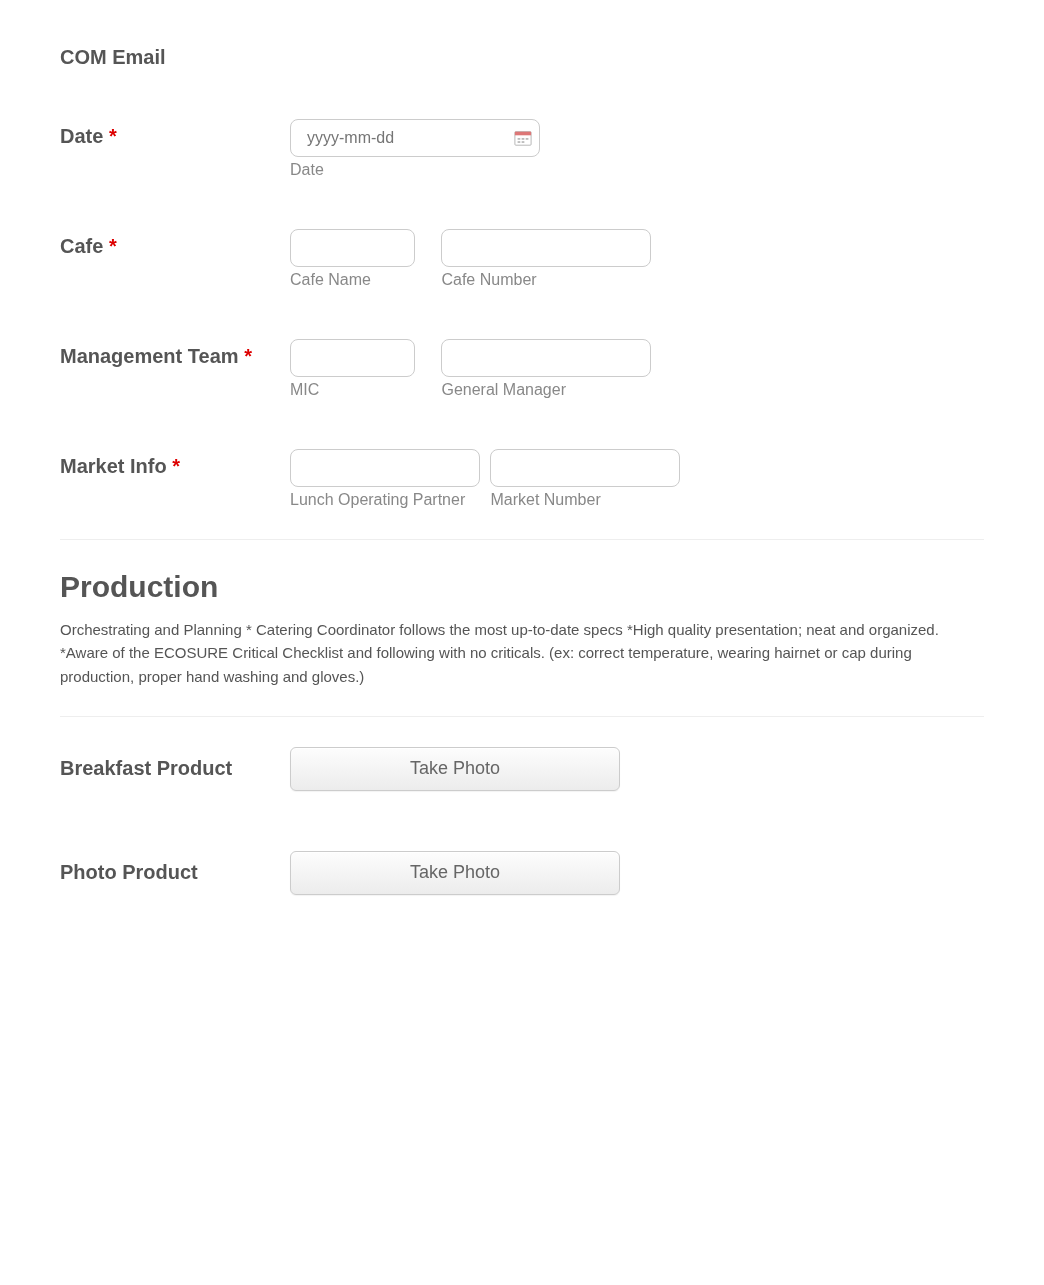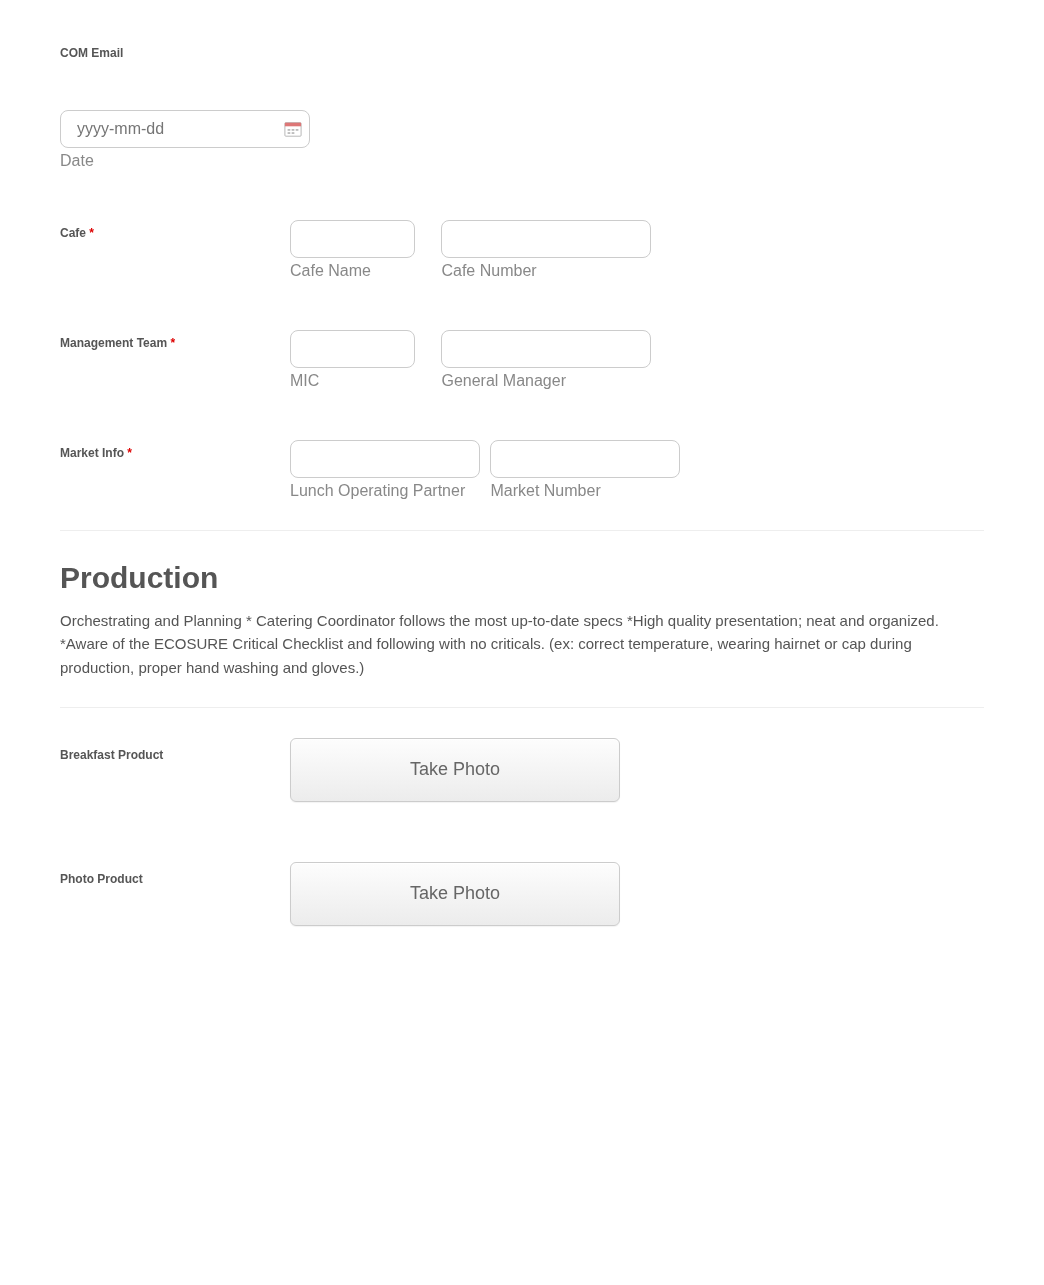--- a/index.html
+++ b/index.html
@@ -14,21 +14,21 @@
   .form-row {
     display: flex;
     align-items: flex-start;
     margin-bottom: 50px;
   }
   .label-col {
     width: 230px;
     flex-shrink: 0;
     font-weight: bold;
     color: #555;
-    font-size: 12px;
+    font-size: 20px;
     padding-top: 6px;
   }
   .required {
     color: #d00;
     font-weight: bold;
   }
   .input-col {
     flex: 1;
   }
   .field-group {
@@ -86,21 +86,21 @@
     margin: 0 0 14px 0;
   }
   .section-desc {
     font-size: 15px;
     color: #555;
     line-height: 1.55;
     margin-bottom: 28px;
   }
   .photo-btn {
     width: 330px;
-    height: 64px;
+    height: 44px;
     border: 1px solid #ccc;
     border-radius: 6px;
     background: linear-gradient(#fdfdfd, #ececec);
     color: #666;
     font-size: 18px;
     font-family: inherit;
     cursor: pointer;
     box-shadow: 0 1px 1px rgba(0,0,0,0.05), inset 0 1px 0 #fff;
   }
   .photo-row {
@@ -113,20 +113,24 @@
 </head>
 <body>
 
 <div class="form-row">
   <div class="label-col">
     <span>COM Email</span>
   </div>
 </div>
 
 <div class="form-row">
+  <div class="label-col">
+    <span>Date</span>
+    <span class="required">*</span>
+  </div>
   <div class="input-col">
     <div class="field-group">
       <div class="date-wrap">
         <input type="text" class="date-input" placeholder="yyyy-mm-dd" style="">
         <svg class="cal-icon" viewBox="0 0 20 20">
           <rect x="1" y="3" width="18" height="15" rx="1" fill="#fff" stroke="#b0b0b0"></rect>
           <rect x="1" y="3" width="18" height="4" fill="#d77"></rect>
           <rect x="4" y="10" width="3" height="2" fill="#bbb"></rect>
           <rect x="8.5" y="10" width="3" height="2" fill="#bbb"></rect>
           <rect x="13" y="10" width="3" height="2" fill="#bbb"></rect>

